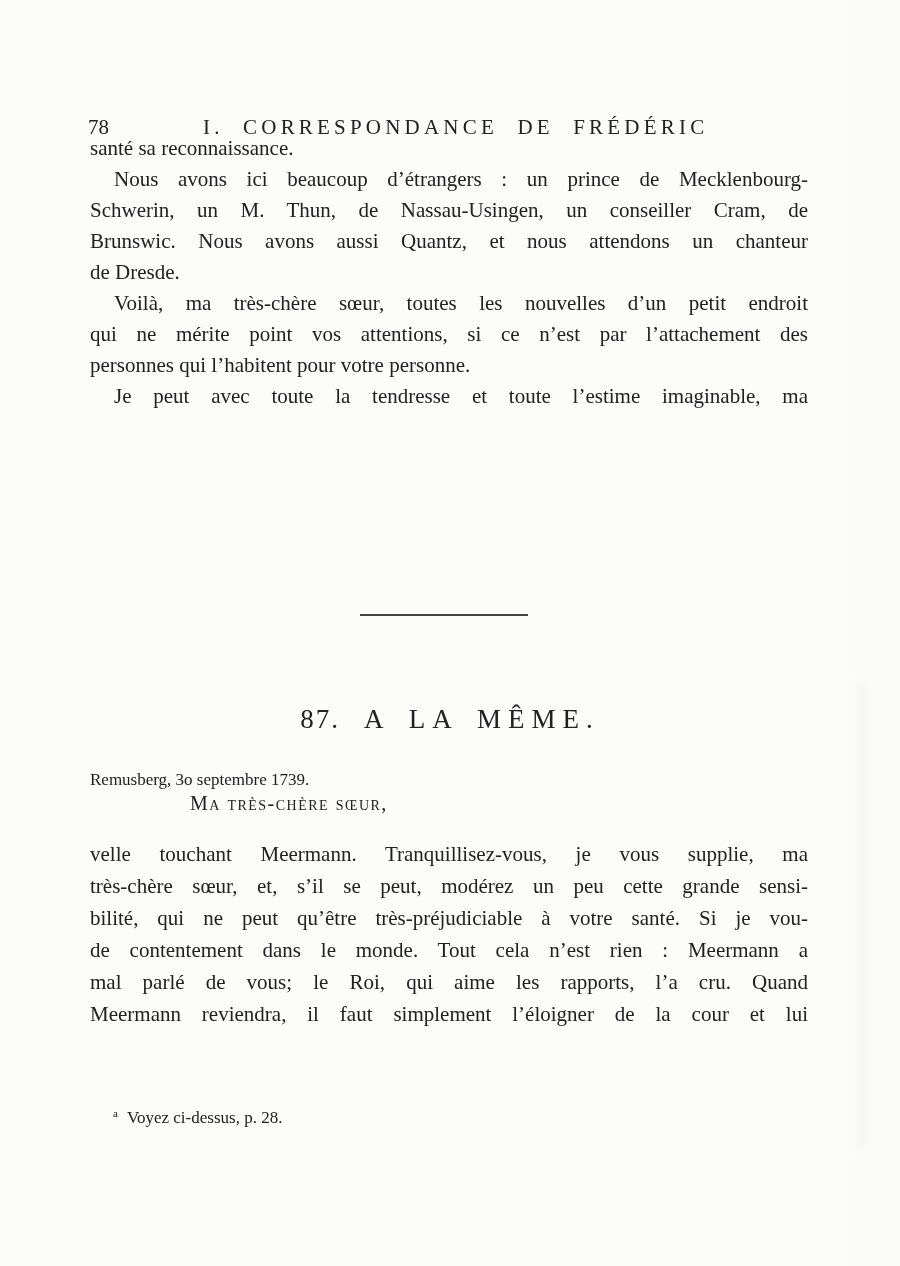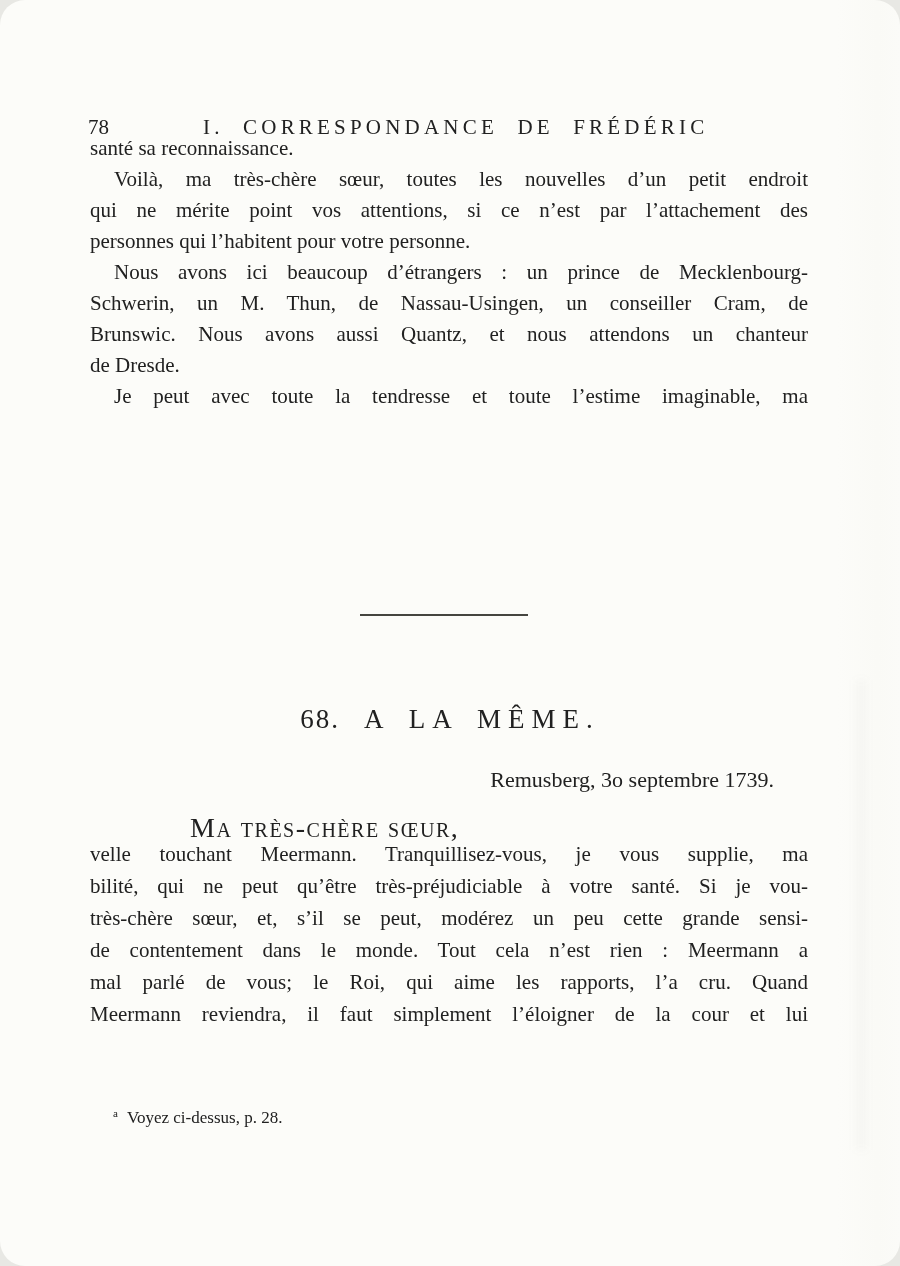--- a/index.html
+++ b/index.html
@@ -3,21 +3,20 @@
 <meta charset="utf-8">
 <style>
   * { margin:0; padding:0; box-sizing:border-box; }
   html, body { width:900px; background:#e8e8e4; }
   body { font-family:"Liberation Serif","DejaVu Serif",serif; }
 
   .page {
     position:relative; width:900px; height:1266px; overflow:hidden;
     background:linear-gradient(to right,#fcfcf9 0%,#fcfcf9 93%,#fafaf6 97.5%,#fbfbf8 100%);
     color:#212121;
-    border-radius:25px;
   }
   .edge-streak {
     position:absolute; right:34px; top:680px; width:10px; height:470px;
     background:rgba(110,110,100,0.035); filter:blur(4px); pointer-events:none;
   }
 
   
   .running-head { position:absolute; left:0; right:0; top:112px; height:32px; font-size:21px; line-height:30px; }
   .pagenum { position:absolute; left:88px; }
   .runtitle { position:absolute; left:203px; letter-spacing:4.2px; word-spacing:10px; white-space:nowrap; }
@@ -35,22 +34,22 @@
   .dropcap { font-size:31px; line-height:0; vertical-align:-3px; letter-spacing:0.5px; }
 
   
   .divider { position:absolute; left:360px; top:614px; width:168px; height:2px; background:#454540; }
 
   
   .letter-heading { position:absolute; left:0; right:0; top:702px; text-align:center; font-weight:normal; font-size:27px; line-height:34px; }
   .lh-num { letter-spacing:2px; margin-right:24px; }
   .lh-title { letter-spacing:7px; word-spacing:6px; }
 
-  .dateline { position:absolute; left:90px; width:684px; top:767px; text-align:right; font-size:22px; line-height:26px; }
-  .salutation { position:absolute; left:190px; top:790px; font-size:28px; line-height:26px; font-variant:small-caps; letter-spacing:1.5px;margin-top:25px; }
+  .dateline { position:absolute; left:90px; width:684px; top:767px; font-size:17px; line-height:26px; }
+  .salutation { position:absolute; left:190px; top:790px; font-size:20px; line-height:26px; font-variant:small-caps; letter-spacing:1.5px; }
 
   
   .footnote { position:absolute; left:113px; top:1106px; font-size:17px; line-height:24px; }
   .fnmark { font-size:11px; line-height:0; vertical-align:6px; margin-right:9px; }
 </style>
 </head>
 <body>
 
 <div class="page">
 
@@ -59,50 +58,50 @@
   <header class="running-head">
     <span class="pagenum">78</span>
     <span class="runtitle">I. CORRESPONDANCE DE FRÉDÉRIC</span>
   </header>
 
   <section class="body-text letter-prev">
       <div class="para indent">
         <div class="line last">santé sa reconnaissance.</div>
       </div>
       <div class="para indent">
-        <div class="line first">Voilà, ma très-chère sœur, toutes les nouvelles d’un petit endroit</div>
-        <div class="line">qui ne mérite point vos attentions, si ce n’est par l’attachement des</div>
-        <div class="line last">personnes qui l’habitent pour votre personne.</div>
-      </div>
-      <div class="para indent">
         <div class="line first">Nous avons ici beaucoup d’étrangers : un prince de Mecklenbourg-</div>
         <div class="line">Schwerin, un M. Thun, de Nassau-Usingen, un conseiller Cram, de</div>
         <div class="line">Brunswic. Nous avons aussi Quantz, et nous attendons un chanteur</div>
         <div class="line last">de Dresde.</div>
+      </div>
+      <div class="para indent">
+        <div class="line first">Voilà, ma très-chère sœur, toutes les nouvelles d’un petit endroit</div>
+        <div class="line">qui ne mérite point vos attentions, si ce n’est par l’attachement des</div>
+        <div class="line last">personnes qui l’habitent pour votre personne.</div>
       </div>
       <div class="para indent">
         <div class="line first">Je peut avec toute la tendresse et toute l’estime imaginable, ma</div>
       </div>
     </section>
 
   <div class="divider"></div>
 
   <h2 class="letter-heading">
-    <span class="lh-num">68.</span><span class="lh-title">A LA MÊME.</span>
+    <span class="lh-num">87.</span><span class="lh-title">A LA MÊME.</span>
   </h2>
 
   <div class="dateline">Remusberg, 3o septembre 1739.</div>
 
   <div class="salutation">Ma très-chère sœur,</div>
 
   <section class="body-text letter-68">
       <div class="para">
         <div class="line">velle touchant Meermann. Tranquillisez-vous, je vous supplie, ma</div>
+        <div class="line">très-chère sœur, et, s’il se peut, modérez un peu cette grande sensi-</div>
         <div class="line">bilité, qui ne peut qu’être très-préjudiciable à votre santé. Si je vou-</div>
-        <div class="line">très-chère sœur, et, s’il se peut, modérez un peu cette grande sensi-</div>
         <div class="line">de contentement dans le monde. Tout cela n’est rien : Meermann a</div>
         <div class="line">mal parlé de vous; le Roi, qui aime les rapports, l’a cru. Quand</div>
         <div class="line">Meermann reviendra, il faut simplement l’éloigner de la cour et lui</div>
       </div>
     </section>
 
   <div class="footnote">
     <sup class="fnmark">a</sup><span class="fntext">Voyez ci-dessus, p. 28.</span>
   </div>
 

